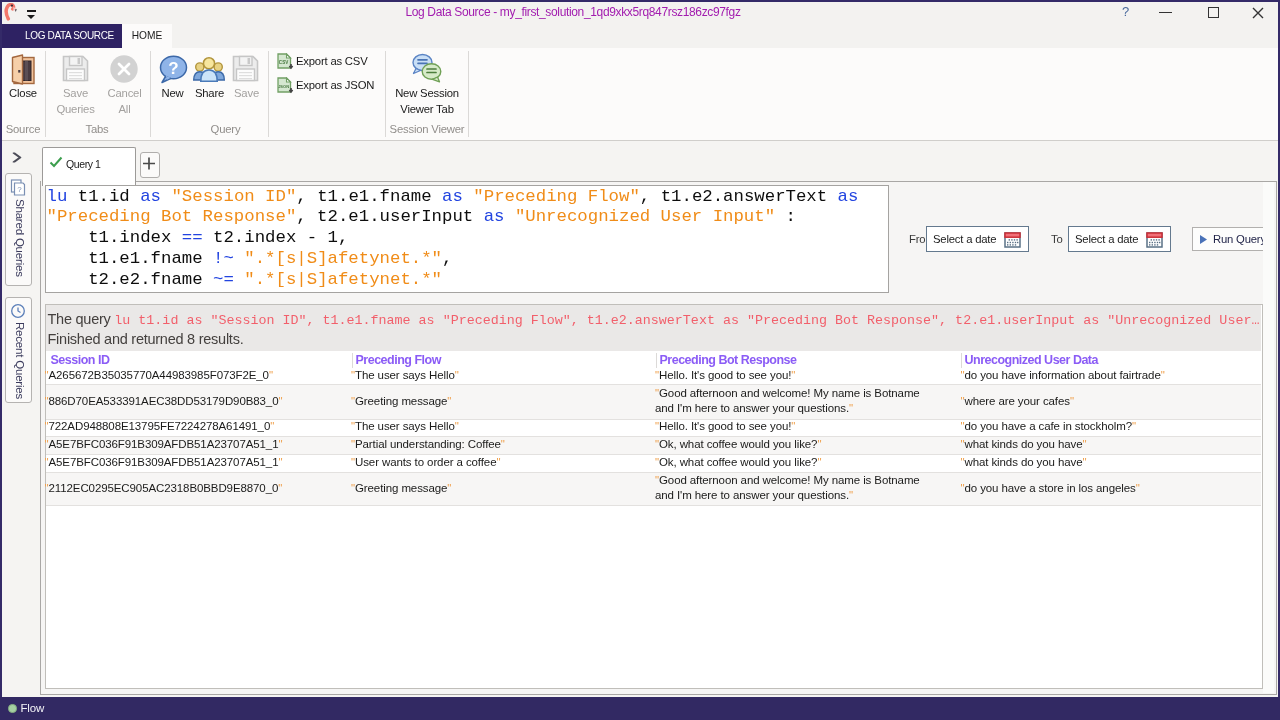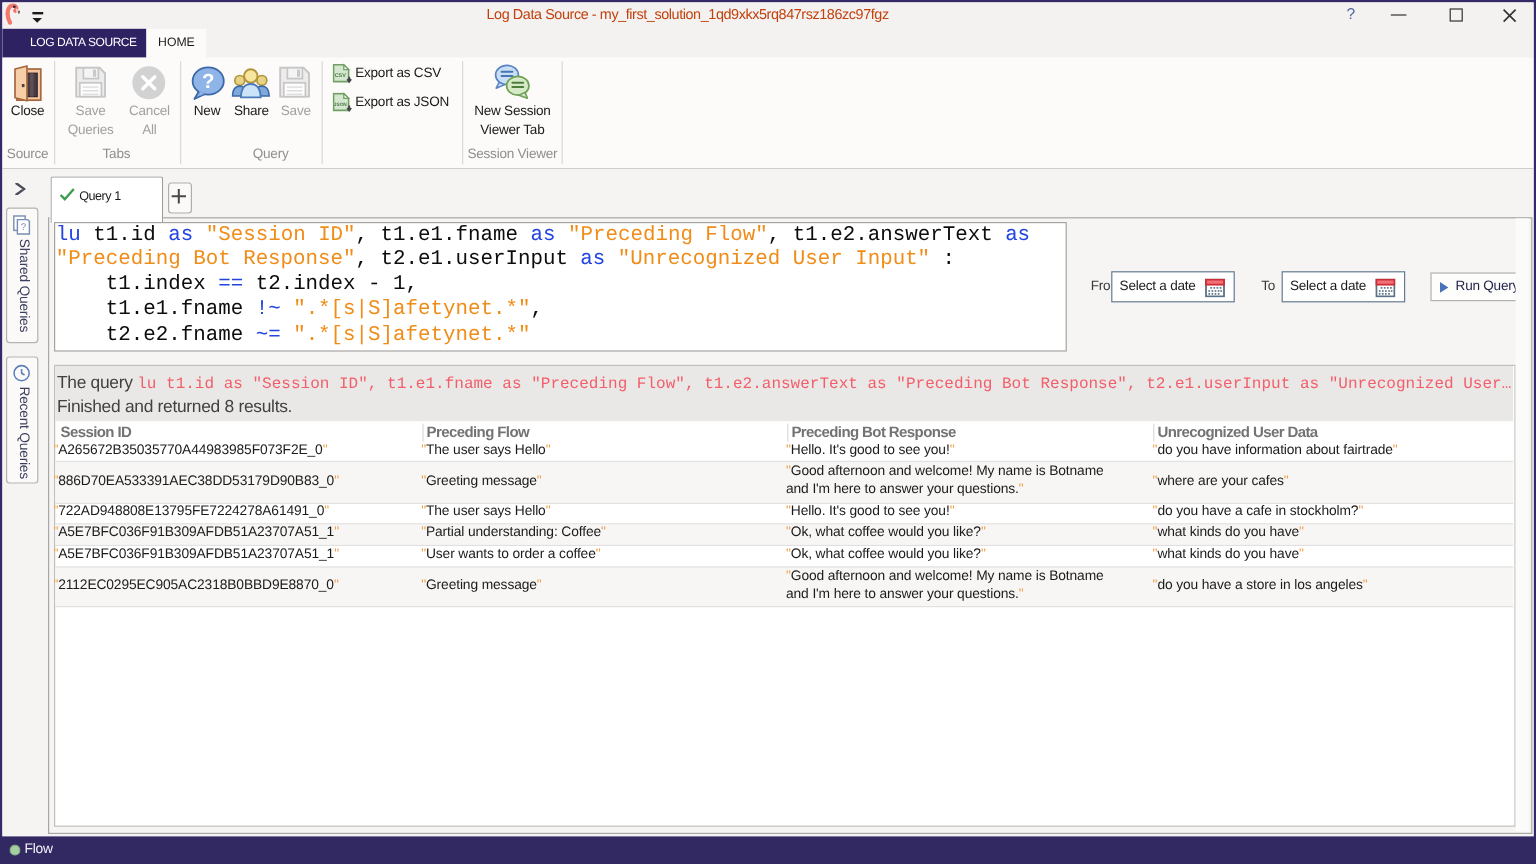--- a/index.html
+++ b/index.html
@@ -22,21 +22,21 @@
 
   <div class="abs" style="left:2px;top:2px;width:1276px;height:22px;background:#f3f2f0;"></div>
   <svg class="abs" style="left:4px;top:2.5px;" width="15" height="18" viewBox="0 0 15 18">
     <path d="M 4.3 15.8 C 2.0 11.5 1.8 6.5 3.3 3.8 C 4.6 1.4 7.6 0.8 9.0 2.5 C 9.9 3.6 9.7 5.2 8.7 6.0" fill="none" stroke="#f4776b" stroke-width="3.5" stroke-linecap="round"></path>
     <path d="M 9.2 3.9 L 12.8 5.7 L 9.6 7.9 Z" fill="#f8cbc7"></path>
     <path d="M 10.8 6.5 L 12.8 5.9 L 11.8 9.0 Z" fill="#4c4449"></path>
     <ellipse cx="7.9" cy="2.6" rx="1.25" ry="1.1" fill="#3a3136"></ellipse>
   </svg>
   <div class="abs" style="left:27px;top:9.5px;width:9px;height:2px;background:#1b1b1b;"></div>
   <div class="abs" style="left:27px;top:14.5px;width:0;height:0;border-left:4.5px solid transparent;border-right:4.5px solid transparent;border-top:4.5px solid #1b1b1b;"></div>
-  <div class="abs" style="left:573px;top:5px;transform:translateX(-50%);font-size:12px;letter-spacing:-0.35px;color:#c2410c;white-space:nowrap;">Log Data Source - my_first_solution_1qd9xkx5rq847rsz186zc97fgz</div>
+  <div class="abs" style="left:573px;top:5px;transform:translateX(-50%);font-size:12px;letter-spacing:-0.35px;color:#a21caf;white-space:nowrap;">Log Data Source - my_first_solution_1qd9xkx5rq847rsz186zc97fgz</div>
   <div class="abs" style="left:1122px;top:4px;font-size:13px;color:#49699c;">?</div>
   <div class="abs" style="left:1159px;top:11.5px;width:13px;height:1.6px;background:#333;"></div>
   <div class="abs" style="left:1208px;top:7px;width:9px;height:9px;border:1.5px solid #333;"></div>
   <svg class="abs" style="left:1251.5px;top:6.5px;" width="12" height="12" viewBox="0 0 12 12">
     <path d="M1 1 L11 11 M11 1 L1 11" stroke="#333" stroke-width="1.4"></path>
   </svg>
 
   <div class="abs" style="left:2px;top:24px;width:1276px;height:23.5px;background:#f3f2f0;"></div>
   <div class="abs" style="left:2px;top:24px;width:120px;height:23.5px;background:#2e2263;color:#fff;font-size:10px;letter-spacing:-0.35px;text-align:center;text-indent:15px;line-height:24px;">LOG DATA SOURCE</div>
   <div class="abs" style="left:122px;top:24px;width:50px;height:23.5px;background:#fcfbfa;color:#1b1b1b;font-size:10.2px;letter-spacing:0px;text-align:center;line-height:24px;">HOME</div>
@@ -224,21 +224,21 @@
 
   <div class="abs" style="left:44.5px;top:304px;width:1216px;height:383px;background:#fff;border:1px solid #c0beba;"></div>
 
   <div class="abs" style="left:45.5px;top:305px;width:1215px;height:45.5px;background:#eae8e7;"></div>
   <div class="abs" style="left:47.5px;top:311px;font-size:14.5px;letter-spacing:-0.25px;color:#44403e;white-space:nowrap;">The query <span class="mono" style="font-size:13.35px;letter-spacing:0;color:#f25f6b;">lu t1.id as "Session ID", t1.e1.fname as "Preceding Flow", t1.e2.answerText as "Preceding Bot Response", t2.e1.userInput as "Unrecognized User…</span></div>
   <div class="abs" style="left:47.5px;top:331px;font-size:14.5px;letter-spacing:-0.25px;color:#44403e;">Finished and returned 8 results.</div>
 
   <style>
     .cell{position:absolute;font-size:11.5px;letter-spacing:-0.1px;color:#1b1b1a;white-space:nowrap;line-height:15px;}
     .cell q{color:#efa04c;quotes:none;}
-    .hdr{position:absolute;font-size:12.5px;letter-spacing:-0.5px;color:#737373;font-weight:bold;white-space:nowrap;}
+    .hdr{position:absolute;font-size:12.5px;letter-spacing:-0.5px;color:#8b5cf6;font-weight:bold;white-space:nowrap;}
     .rsep{position:absolute;left:45.5px;width:1215px;height:1px;background:#e3e1df;}
     .erow{position:absolute;left:45.5px;width:1215px;background:#f7f6f5;}
     .hsep{position:absolute;width:1px;height:15px;top:352.5px;background:#dcdad8;}
   </style>
   <div class="erow" style="top:384.5px;height:34px;"></div>
   <div class="erow" style="top:436.5px;height:17.5px;"></div>
   <div class="erow" style="top:472px;height:33.5px;"></div>
   <div class="rsep" style="top:384px;"></div>
   <div class="rsep" style="top:418.5px;"></div>
   <div class="rsep" style="top:436px;"></div>

